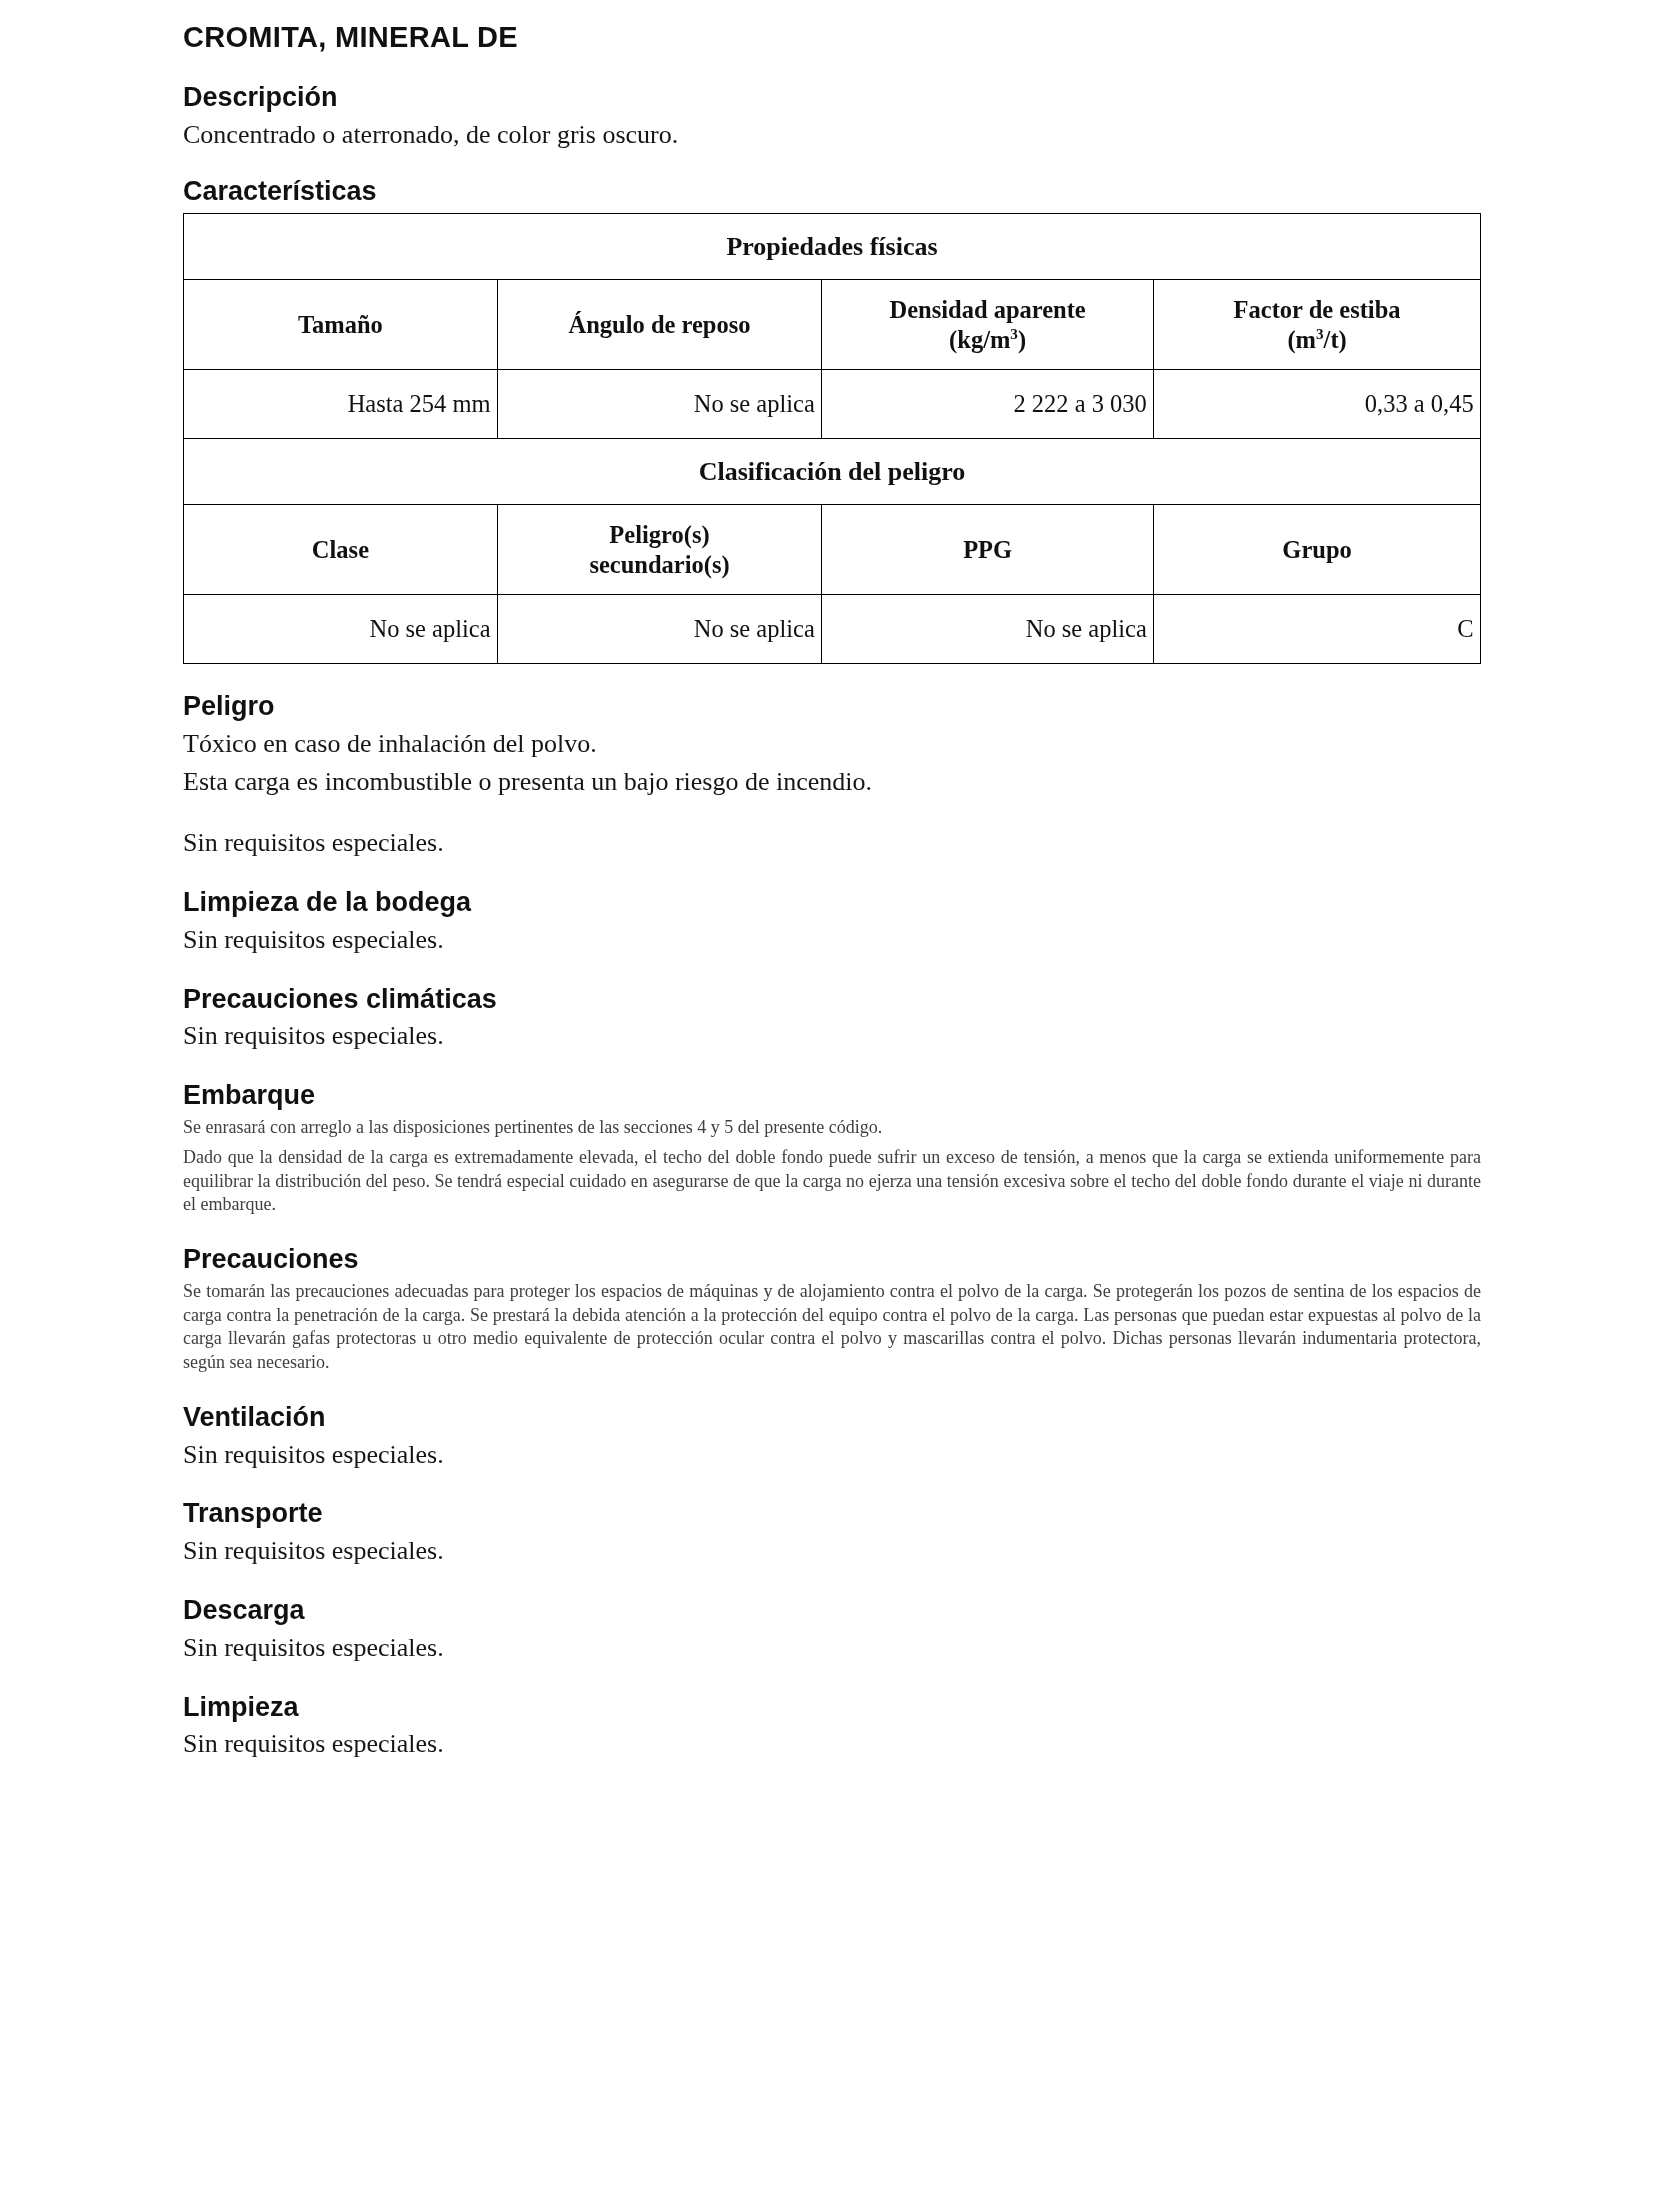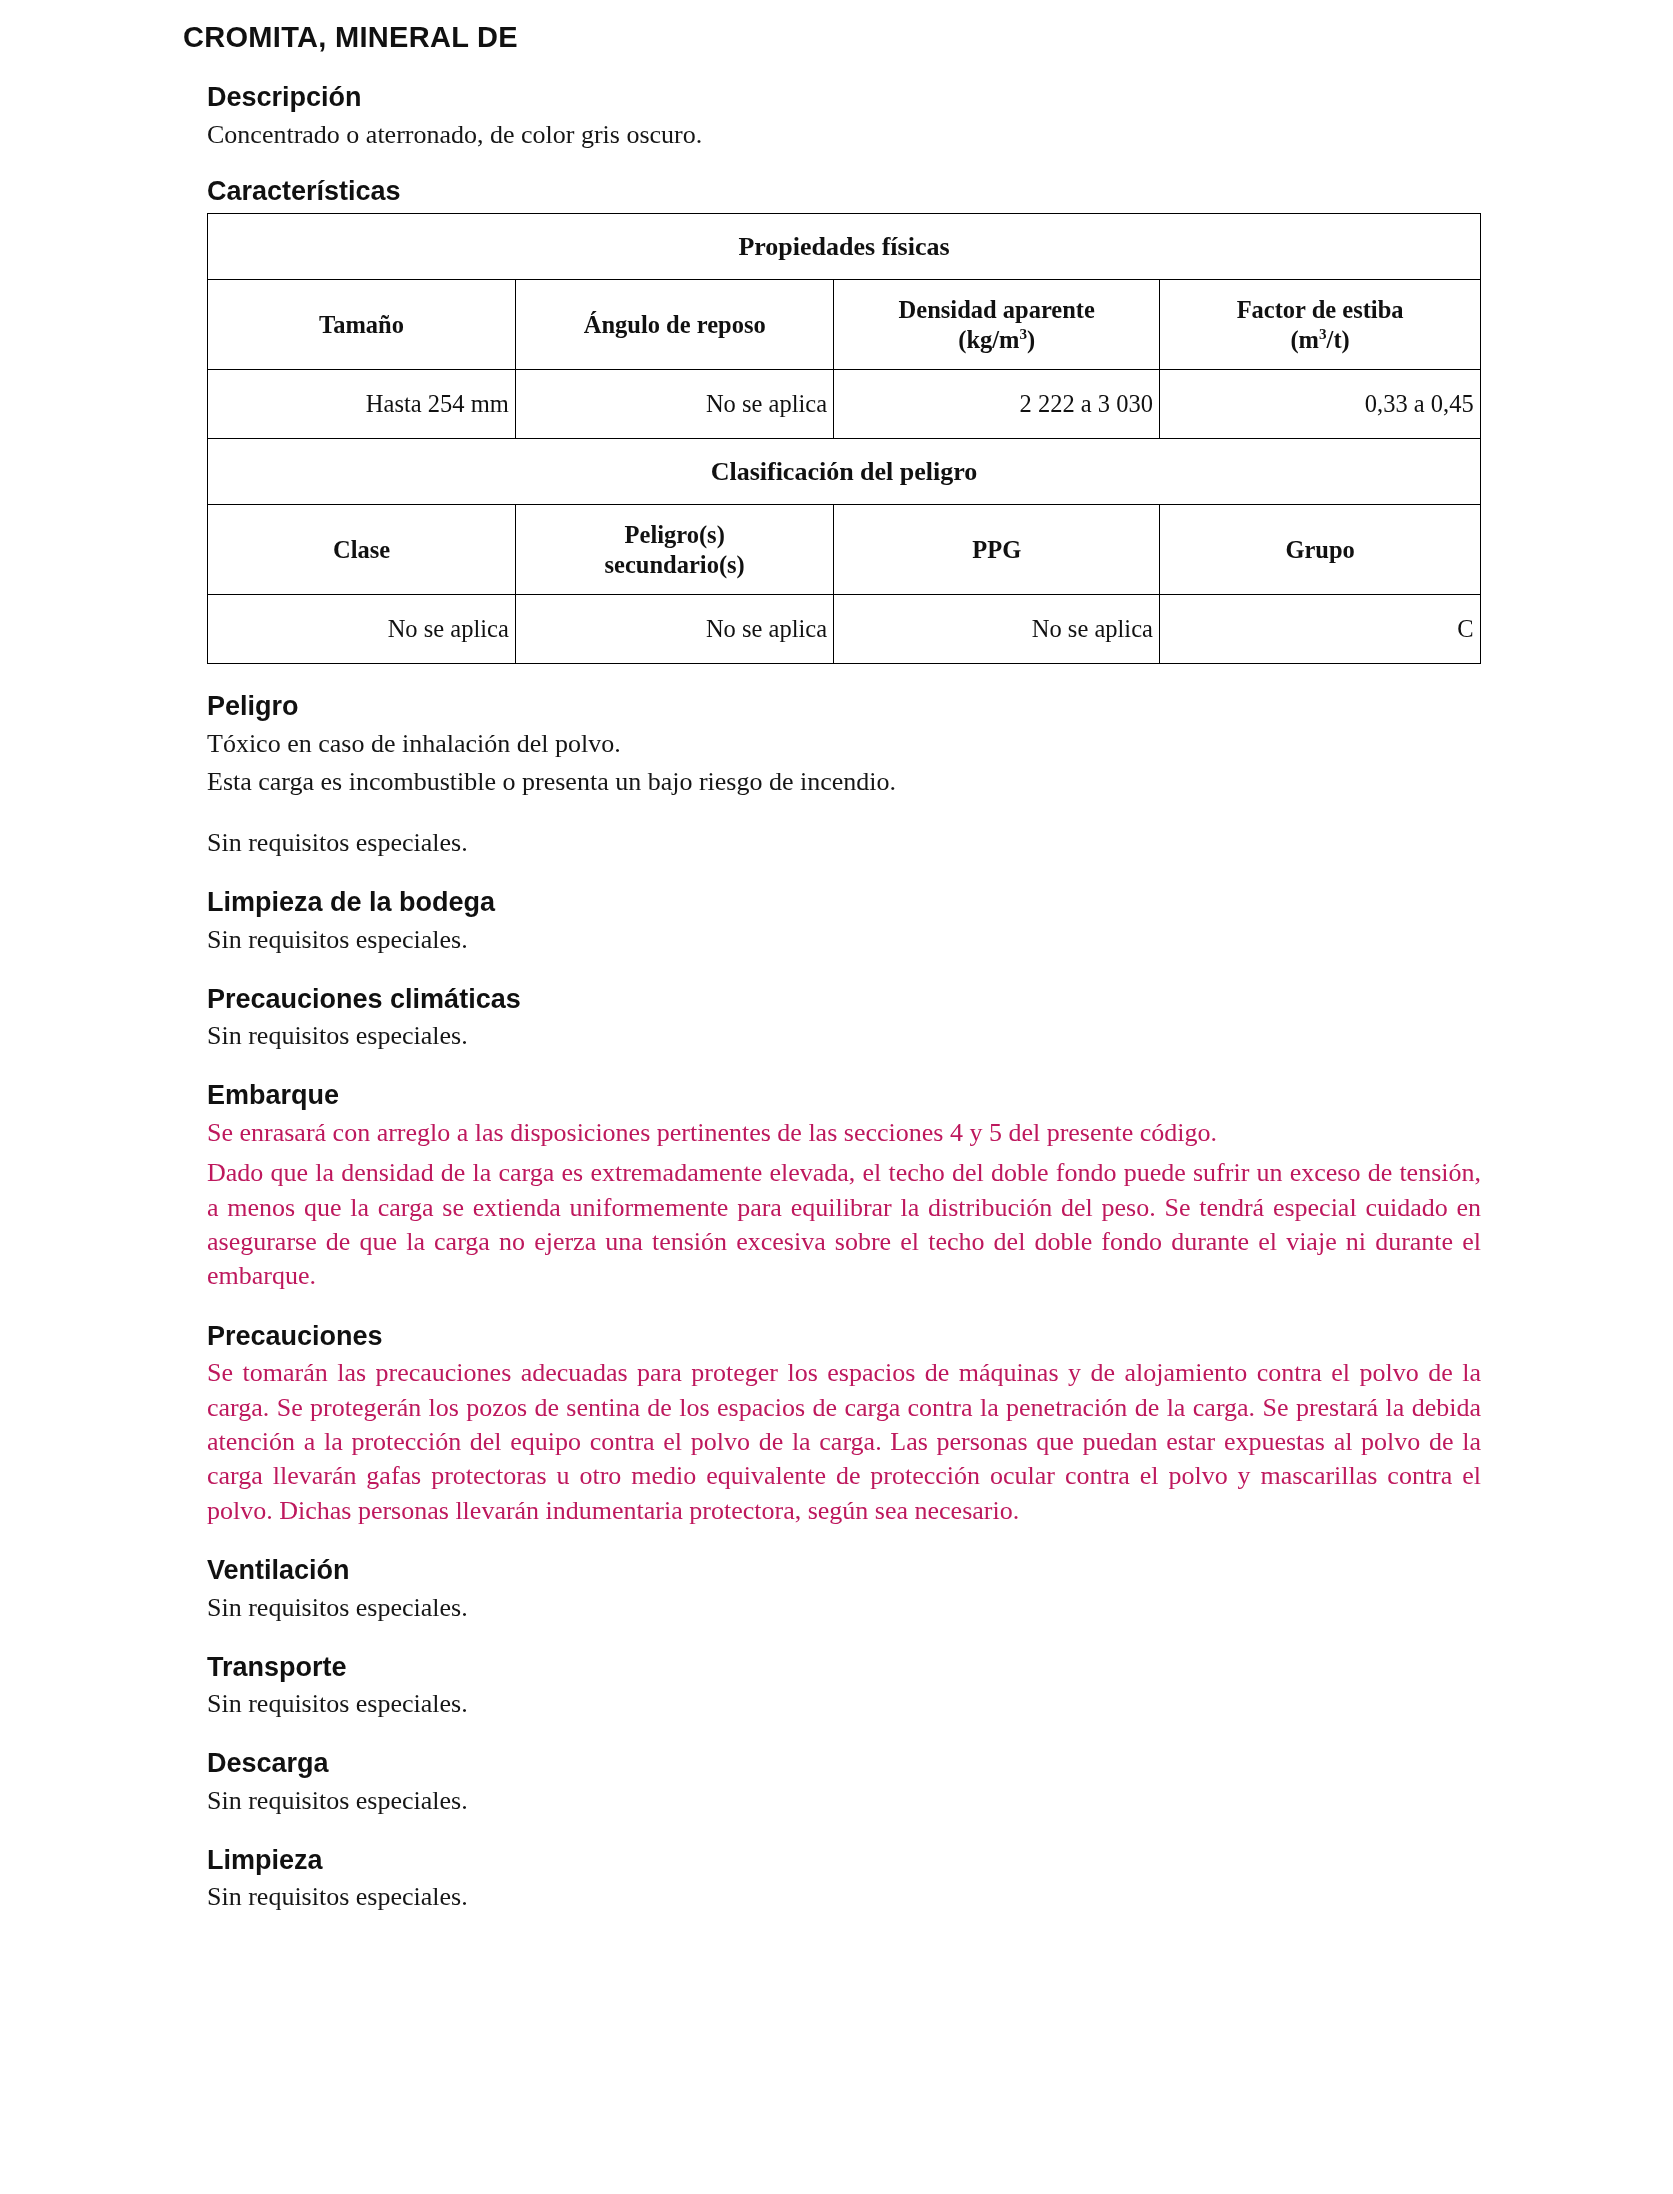--- a/index.html
+++ b/index.html
@@ -38,41 +38,40 @@
   .section-head {
     font-family: "Liberation Sans", "DejaVu Sans", sans-serif;
     font-weight: bold;
     font-size: 27px;
     line-height: 1.15;
     margin: 0 0 4.7px 0;
     color: #111;
   }
   .section-block {
     margin-bottom: 27px;
-    margin-left: 24px;
   }
   .section-block.tight {
     margin-bottom: 24px;
   }
   .body-text {
     font-size: 26px;
     line-height: 1.30;
     margin: 0;
     color: #161616;
   }
   .body-text + .body-text {
     margin-top: 4.7px;
   }
   .para-justified {
-    font-size: 26px;
+    font-size: 18px;
     line-height: 1.32;
     margin: 0;
     text-align: justify;
     text-justify: inter-word;
-    color: #be185d;
+    color: #404040;
   }
   .para-justified + .para-justified {
     margin-top: 6.3px;
   }
 
   
   .props-table {
     width: 100%;
     border-collapse: collapse;
     table-layout: fixed;

